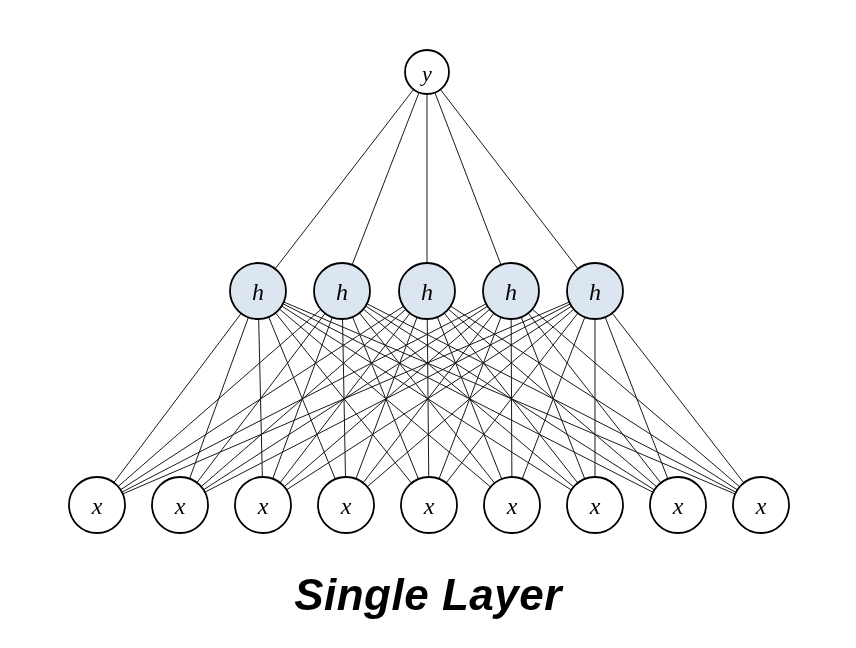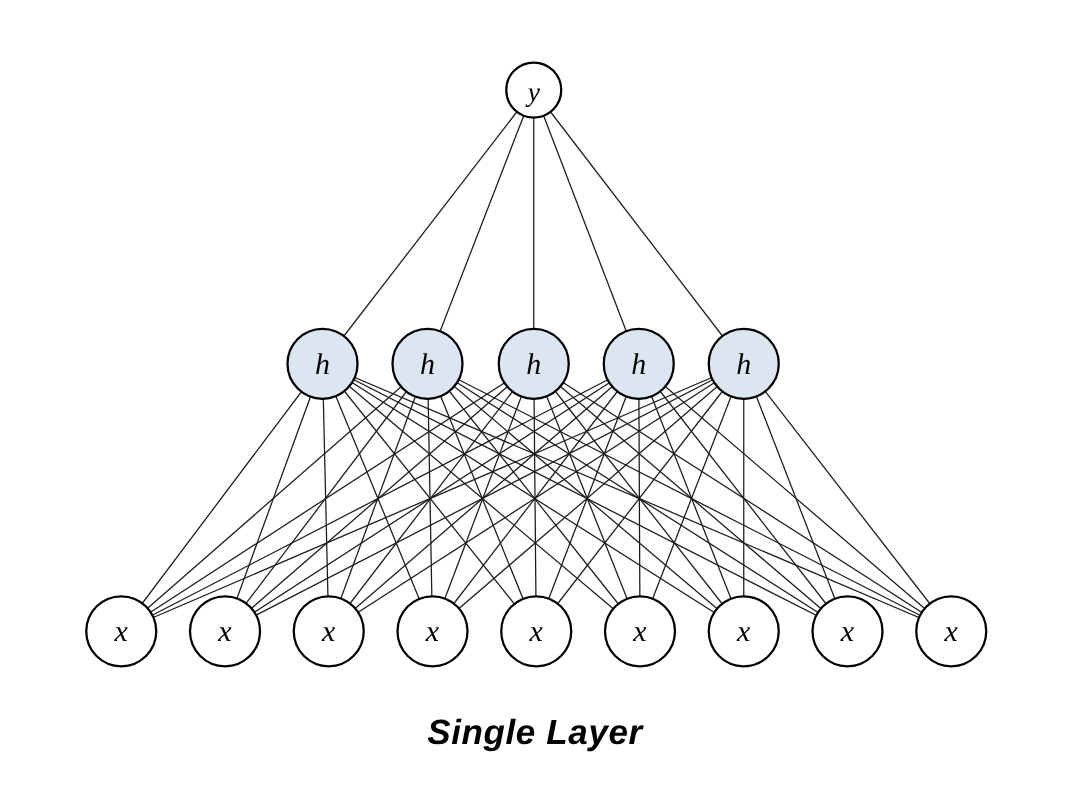--- a/index.html
+++ b/index.html
@@ -22,21 +22,21 @@
   }
   .caption {
     position: absolute;
     left: 0;
     top: 570px;
     width: 856px;
     text-align: center;
     font-family: "Liberation Sans", sans-serif;
     font-style: italic;
     font-weight: bold;
-    font-size: 28px;
+    font-size: 44px;
     letter-spacing: 0.5px;
     color: #000000;
     user-select: none;
   }
 </style>
 </head>
 <body>
 
 <div class="stage">
   <svg class="graph-svg" id="net-svg" width="856" height="648" viewBox="0 0 856 648">

